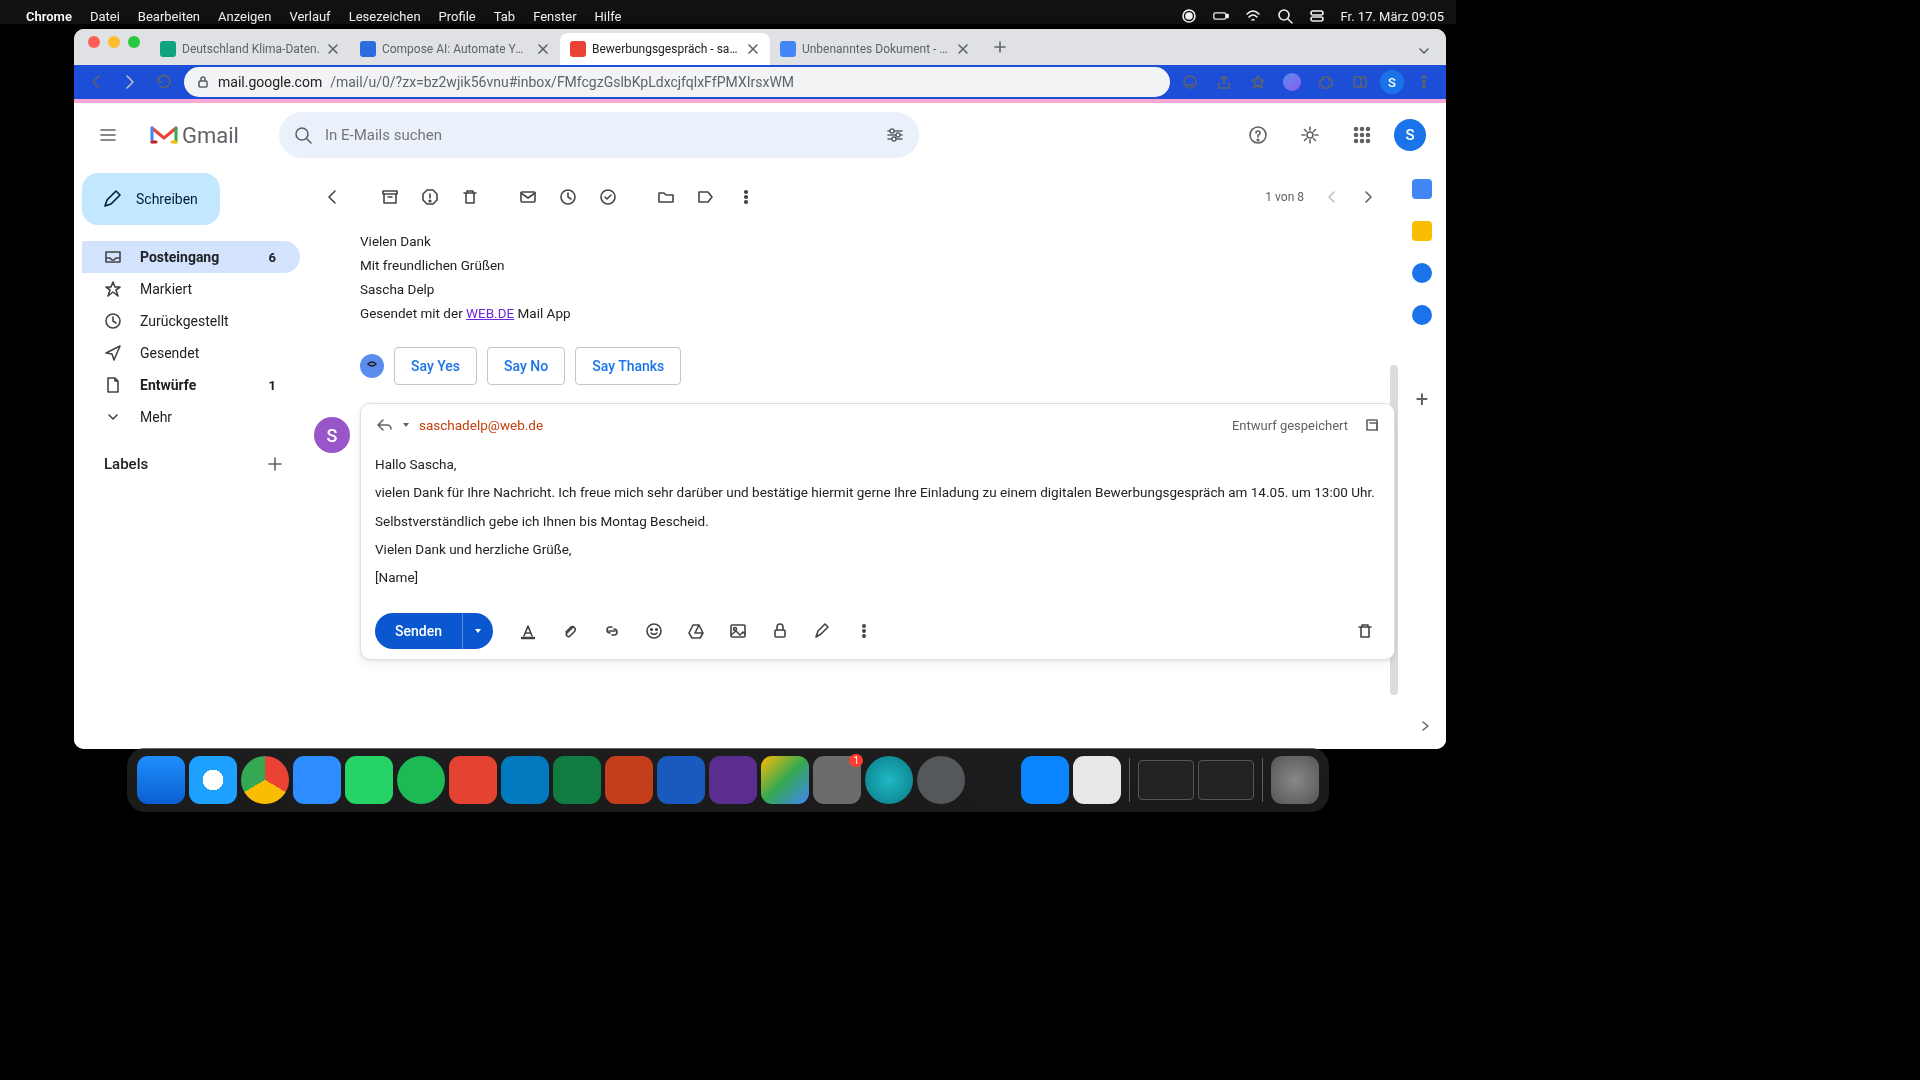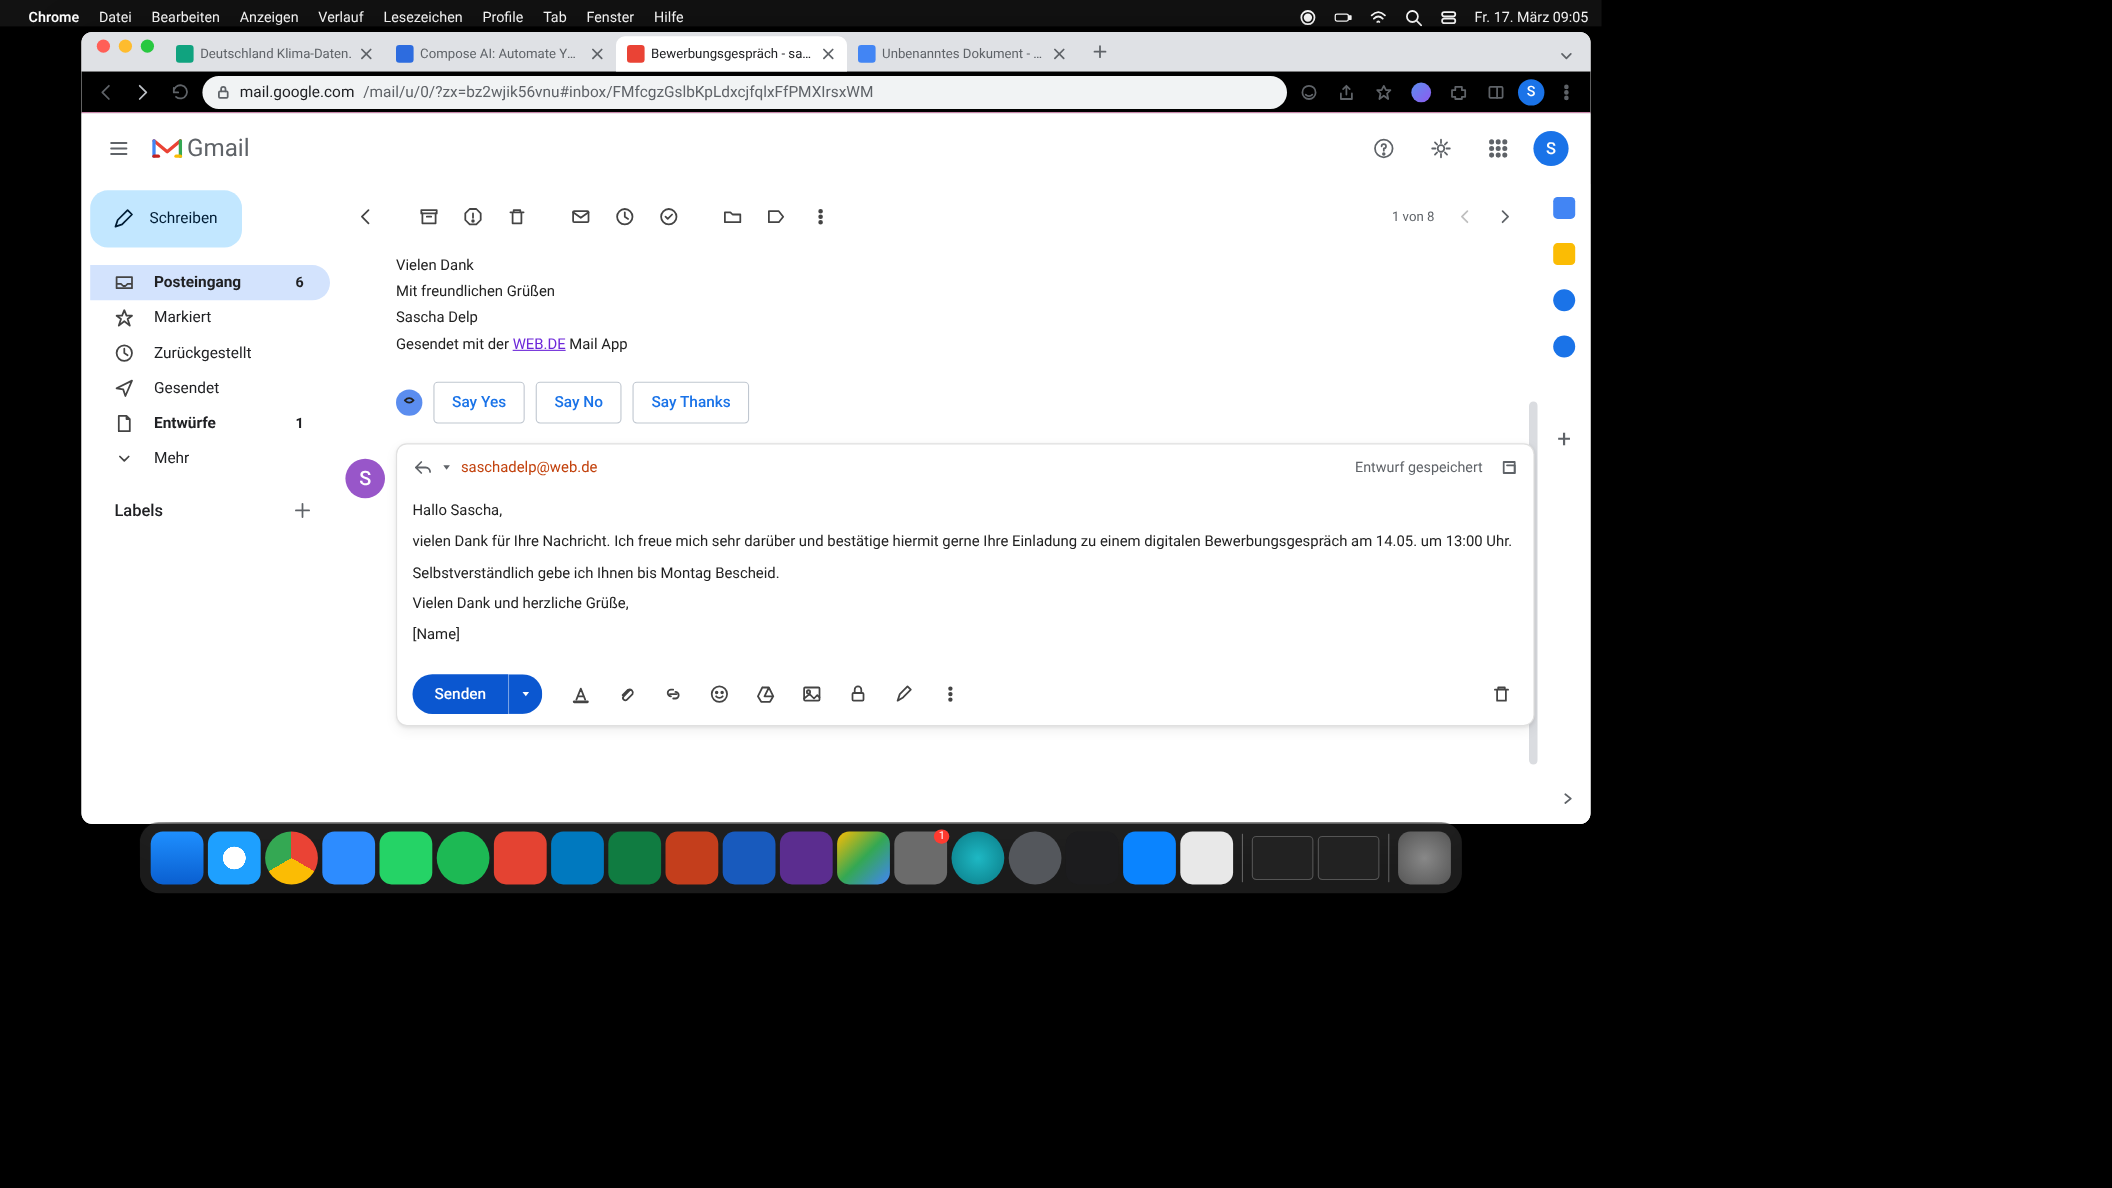--- a/index.html
+++ b/index.html
@@ -24,33 +24,33 @@
 .tabs { display: flex; align-items: flex-start; flex: 1; }
 .tab { height: 32px; display: flex; align-items: center; gap: 6px; padding: 0 10px; font-size: 12px; color: #5f6368; max-width: 210px; border-radius: 8px 8px 0 0; position: relative; }
 .tab.active { background: #fff; color: #202124; }
 .tab .favicon { width: 16px; height: 16px; border-radius: 3px; flex-shrink: 0; }
 .tab .tab-title { white-space: nowrap; overflow: hidden; text-overflow: ellipsis; flex: 1; }
 .tab .close { width: 14px; height: 14px; color: #5f6368; flex-shrink: 0; }
 .newtab { width: 28px; height: 28px; margin: 0 6px 4px; display: flex; align-items: center; justify-content: center; color: #5f6368; border-radius: 50%; }
 .tabstrip .expand { margin-left: auto; margin-right: 6px; margin-bottom: 6px; color: #5f6368; }
 
 
-.toolbar { height: 38px; background: #000000; display: flex; align-items: center; padding: 0 8px; gap: 6px; border-bottom: 1px solid #f9a8d4; }
+.toolbar { height: 38px; background: #1d4ed8; display: flex; align-items: center; padding: 0 8px; gap: 6px; border-bottom: 4px solid #f9a8d4; }
 .toolbar .nav-icon { width: 28px; height: 28px; display: flex; align-items: center; justify-content: center; color: #5f6368; border-radius: 50%; }
 .toolbar .nav-icon.disabled { color: #bdc1c6; }
 .addressbar { flex: 1; height: 30px; background: #f1f3f4; border-radius: 15px; display: flex; align-items: center; padding: 0 12px; gap: 8px; font-size: 14px; color: #202124; }
 .addressbar .lock { color: #5f6368; }
 .addressbar .url-host { color: #202124; }
 .addressbar .url-path { color: #5f6368; }
 .toolbar .right-icons { display: flex; align-items: center; gap: 6px; }
 .avatar-badge { width: 24px; height: 24px; border-radius: 50%; background: #1a73e8; color: #fff; display: flex; align-items: center; justify-content: center; font-size: 13px; font-weight: 500; }
 
 
 .gmail { flex: 1; display: flex; flex-direction: column; background: #fff; overflow: hidden; }
-.gmail-header { height: 64px; display: flex; align-items: center; padding: 0 12px; }
+.gmail-header { height: 64px; display: flex; align-items: center; padding: 0 12px; gap: 12px; }
 .gmail-logo { display: flex; align-items: center; gap: 4px; font-size: 22px; color: #5f6368; margin-left: 8px; }
 .gmail-logo .m-icon { width: 28px; height: 22px; }
 .hamburger { width: 44px; height: 44px; display: flex; align-items: center; justify-content: center; color: #5f6368; border-radius: 50%; }
 .searchbox { flex: 0 0 640px; height: 46px; background: #eaf1fb; border-radius: 23px; display: flex; align-items: center; padding: 0 14px; color: #5f6368; margin-left: 28px; }
 .searchbox input { border: none; background: transparent; flex: 1; font-size: 15px; color: #202124; margin-left: 12px; outline: none; }
 .searchbox .tune { margin-left: auto; }
 .gmail-header .spacer { flex: 1; }
 .gmail-header .hright { display: flex; align-items: center; gap: 12px; margin-right: 8px; }
 .gmail-header .hicon { width: 40px; height: 40px; display: flex; align-items: center; justify-content: center; color: #5f6368; border-radius: 50%; }
 .gmail-avatar { width: 32px; height: 32px; border-radius: 50%; background: #1a73e8; color: #fff; display: flex; align-items: center; justify-content: center; font-size: 15px; font-weight: 500; }
@@ -283,20 +283,33 @@
         </div>
       <div class="gmail-logo">
         <svg class="m-icon" viewBox="0 0 28 22">
             <path d="M2 4 L14 14 L26 4" stroke="#ea4335" stroke-width="3"></path>
             <path d="M2 4 V18" stroke="#4285f4" stroke-width="3"></path>
             <path d="M26 4 V18" stroke="#34a853" stroke-width="3"></path>
             <path d="M2 18 H6" stroke="#c5221f" stroke-width="3"></path>
             <path d="M22 18 H26" stroke="#fbbc04" stroke-width="3"></path>
           </svg>
         <span>Gmail</span>
+      </div>
+      <div class="searchbox">
+        <svg width="20" height="20" viewBox="0 0 20 20">
+            <circle cx="9" cy="9" r="6"></circle>
+            <path d="M14 14 L18 18"></path>
+          </svg>
+        <input placeholder="In E-Mails suchen" style="">
+        <svg class="tune" width="20" height="20" viewBox="0 0 20 20">
+            <path d="M3 6 H17 M3 10 H17 M3 14 H17"></path>
+            <circle cx="7" cy="6" r="2" fill="#fff"></circle>
+            <circle cx="13" cy="10" r="2" fill="#fff"></circle>
+            <circle cx="9" cy="14" r="2" fill="#fff"></circle>
+          </svg>
       </div>
       <div class="spacer"></div>
       <div class="hright">
         <div class="hicon">
             <svg width="20" height="20" viewBox="0 0 20 20">
               <circle cx="10" cy="10" r="8"></circle>
               <path d="M8 8 A2 2 0 1 1 10 10 V12"></path>
               <circle cx="10" cy="15" r="0.8" fill="currentColor"></circle>
             </svg>
           </div>

